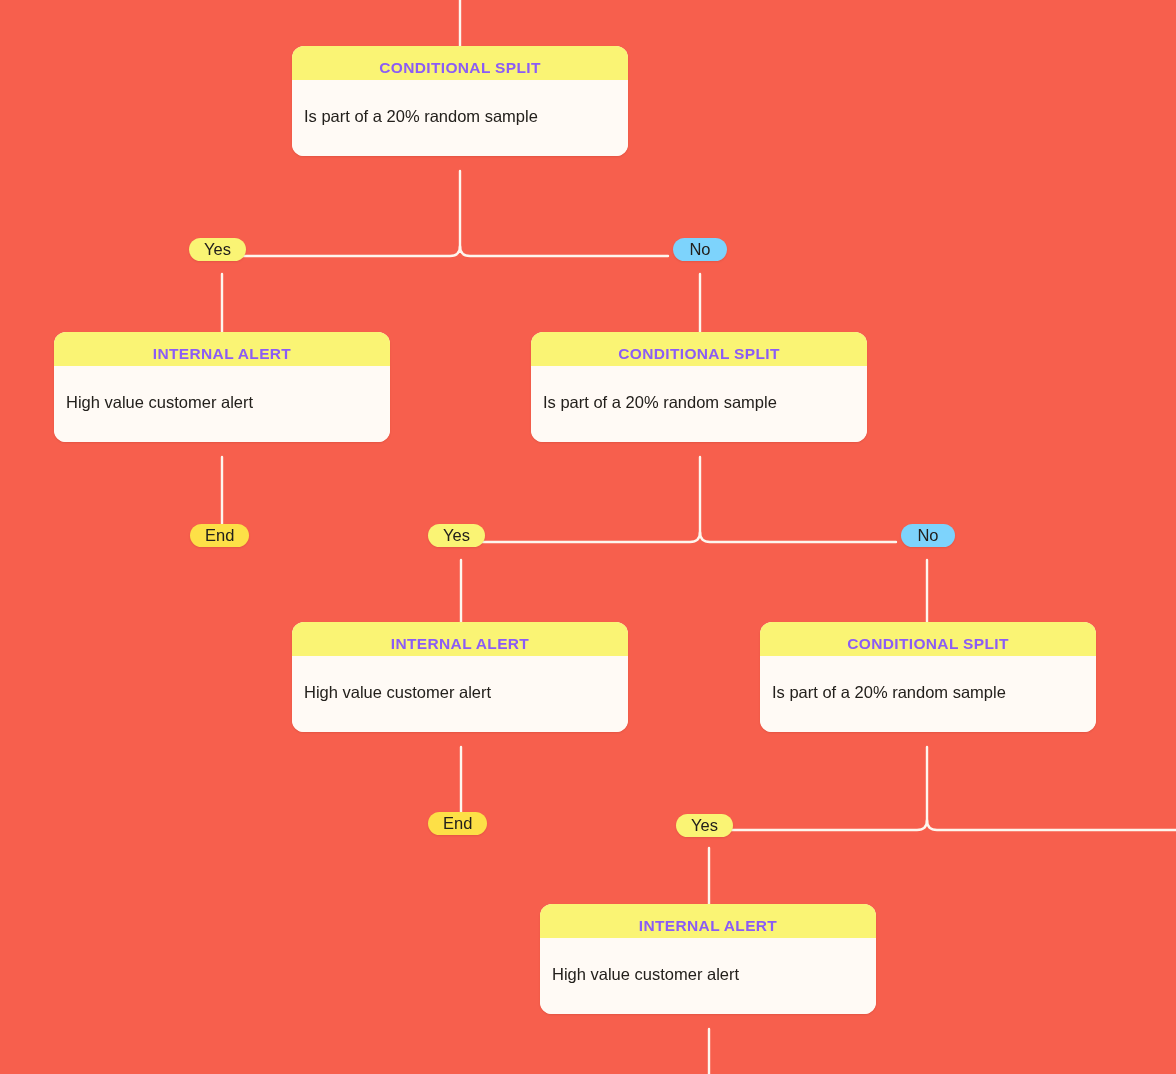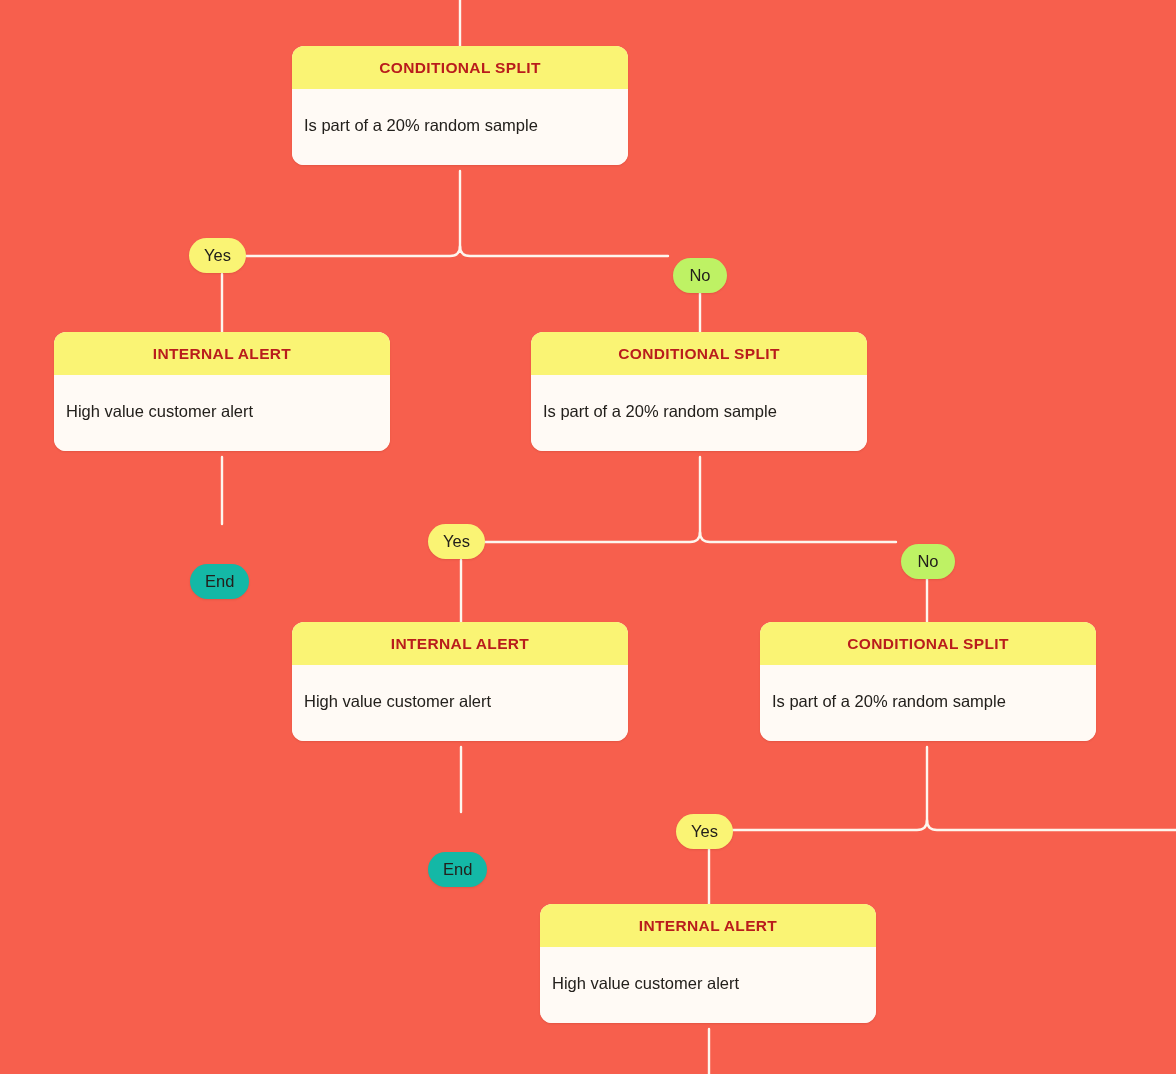--- a/index.html
+++ b/index.html
@@ -45,57 +45,57 @@
   .node {
     position: absolute;
     width: 336px;
     border-radius: 12px;
     overflow: hidden;
     background: #fffaf5;
     box-shadow: 0 1px 2px rgba(120, 30, 20, 0.16);
   }
   .node-header {
     background: #faf474;
-    color: #b91c1c;
+    color: #8b5cf6;
     font-size: 15.5px;
     font-weight: 700;
     letter-spacing: 0.35px;
     text-align: center;
-    padding: 14px 10px 13px 10px;
+    padding: 14px 10px 4px 10px;
     line-height: 1;
   }
   .node-body {
     background: #fffaf5;
     color: #23201c;
     font-size: 16.5px;
     font-weight: 400;
     text-align: left;
     padding: 27px 12px 30px 12px;
     line-height: 1.2;
   }
 
   
   .pill {
     position: absolute;
-    height: 35px;
+    height: 23px;
     min-width: 54px;
     border-radius: 18px;
     display: flex;
     align-items: center;
     justify-content: center;
     font-size: 16.5px;
     color: #23201c;
     padding: 0 15px;
     box-sizing: border-box;
     box-shadow: 0 1px 2px rgba(120, 30, 20, 0.14);
     white-space: nowrap;
   }
   .pill-yes  { background: #faf474; }
-  .pill-no   { background: #bef264; margin-top: 20px; }
-  .pill-end  { background: #14b8a6; margin-top: 40px; }
+  .pill-no   { background: #7dd3fc; }
+  .pill-end  { background: #fde047; }
 </style>
 </head>
 <body>
 
 <div id="canvas">
 
   <svg id="connectors" viewBox="0 0 1176 1074" width="1176" height="1074" xmlns="http://www.w3.org/2000/svg">
       <path d="M460 0 L460 46"></path>
       <path d="M460 171 L460 248"></path>
       <path d="M222 256 L450 256 Q460 256 460 246 Q460 256 470 256 L668 256"></path>

